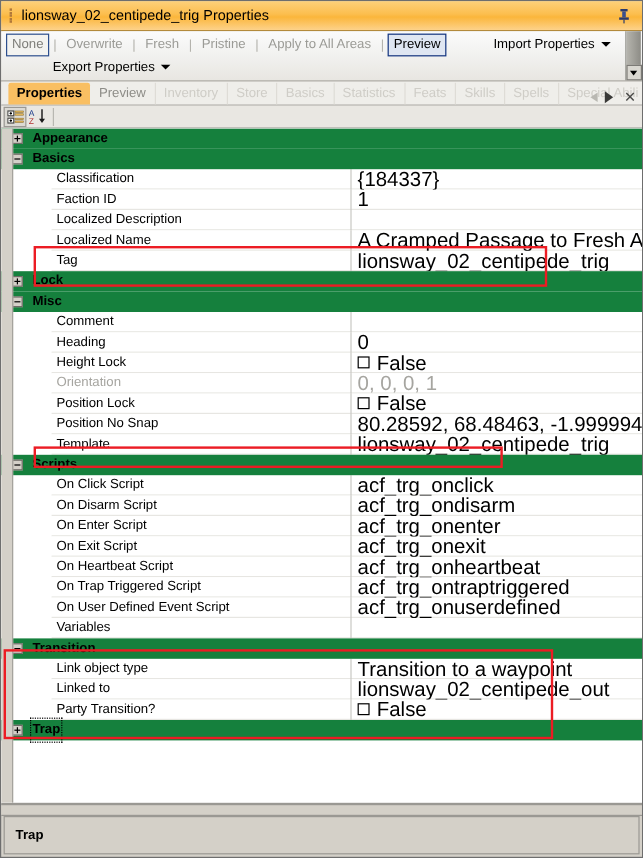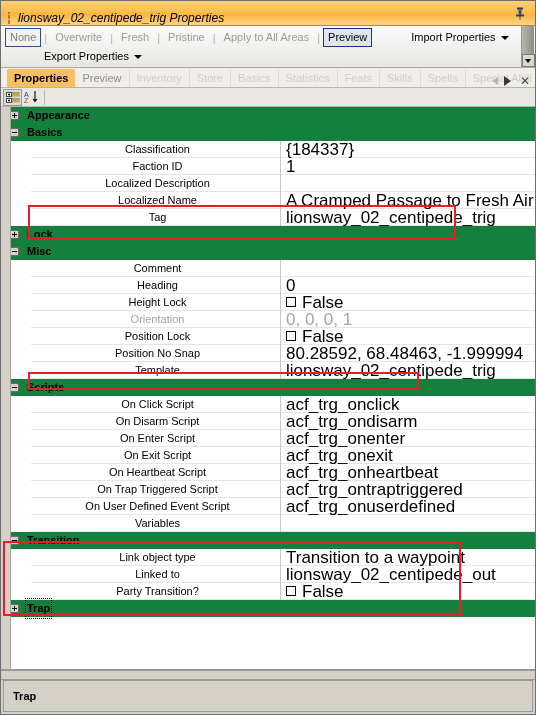--- a/index.html
+++ b/index.html
@@ -16,23 +16,22 @@
     box-sizing:border-box;
     background:#d4d0c8;
     display:flex;flex-direction:column;
   }
 
   
   .titlebar{
     height:25px;flex:0 0 25px;
     background:linear-gradient(to bottom,#fdd07a 0%,#fcbe4e 45%,#fbb63b 55%,#fdd28a 100%);
     border-bottom:1px solid #b38a3c;
-    display:flex;align-items:flex-end;position:relative;
+    display:flex;align-items:center;position:relative;
     box-sizing:border-box;
-    font-style:italic;
   }
   .grip{
     width:9px;height:14px;margin-left:4px;flex:0 0 9px;
     display:flex;flex-direction:column;justify-content:space-between;
     padding:1px 0;box-sizing:border-box;
   }
   .grip i{display:block;width:2px;height:2px;background:#b0783a;margin-left:3px;}
   .title-text{
     margin-left:4px;font-size:12px;color:#000;white-space:nowrap;
     letter-spacing:0;
@@ -149,21 +148,21 @@
   }
   .exp.plus:after{
     content:"";position:absolute;top:1px;bottom:1px;left:3px;width:1px;background:#000;
   }
   .cat .label{letter-spacing:0;}
   .cat.focusrow .label{outline:1px dotted #000;outline-offset:1px;}
 
   .row{
     height:17px;display:flex;align-items:center;
     background:#fff;border-bottom:1px solid #e7e6e2;
-    box-sizing:border-box;margin-left:30px;text-align:center;
+    box-sizing:border-box;margin-left:42px;
   }
   .row .pname{
     flex:0 0 250px;width:250px;padding-left:4px;box-sizing:border-box;
     border-right:1px solid #c9c8c3;height:17px;line-height:17px;
     white-space:nowrap;overflow:hidden;font-size:11px;
   }
   .row .pval{
     flex:1 1 auto;padding-left:5px;box-sizing:border-box;
     height:17px;line-height:17px;white-space:nowrap;overflow:hidden;
     font-size:17px;display:flex;align-items:center;

